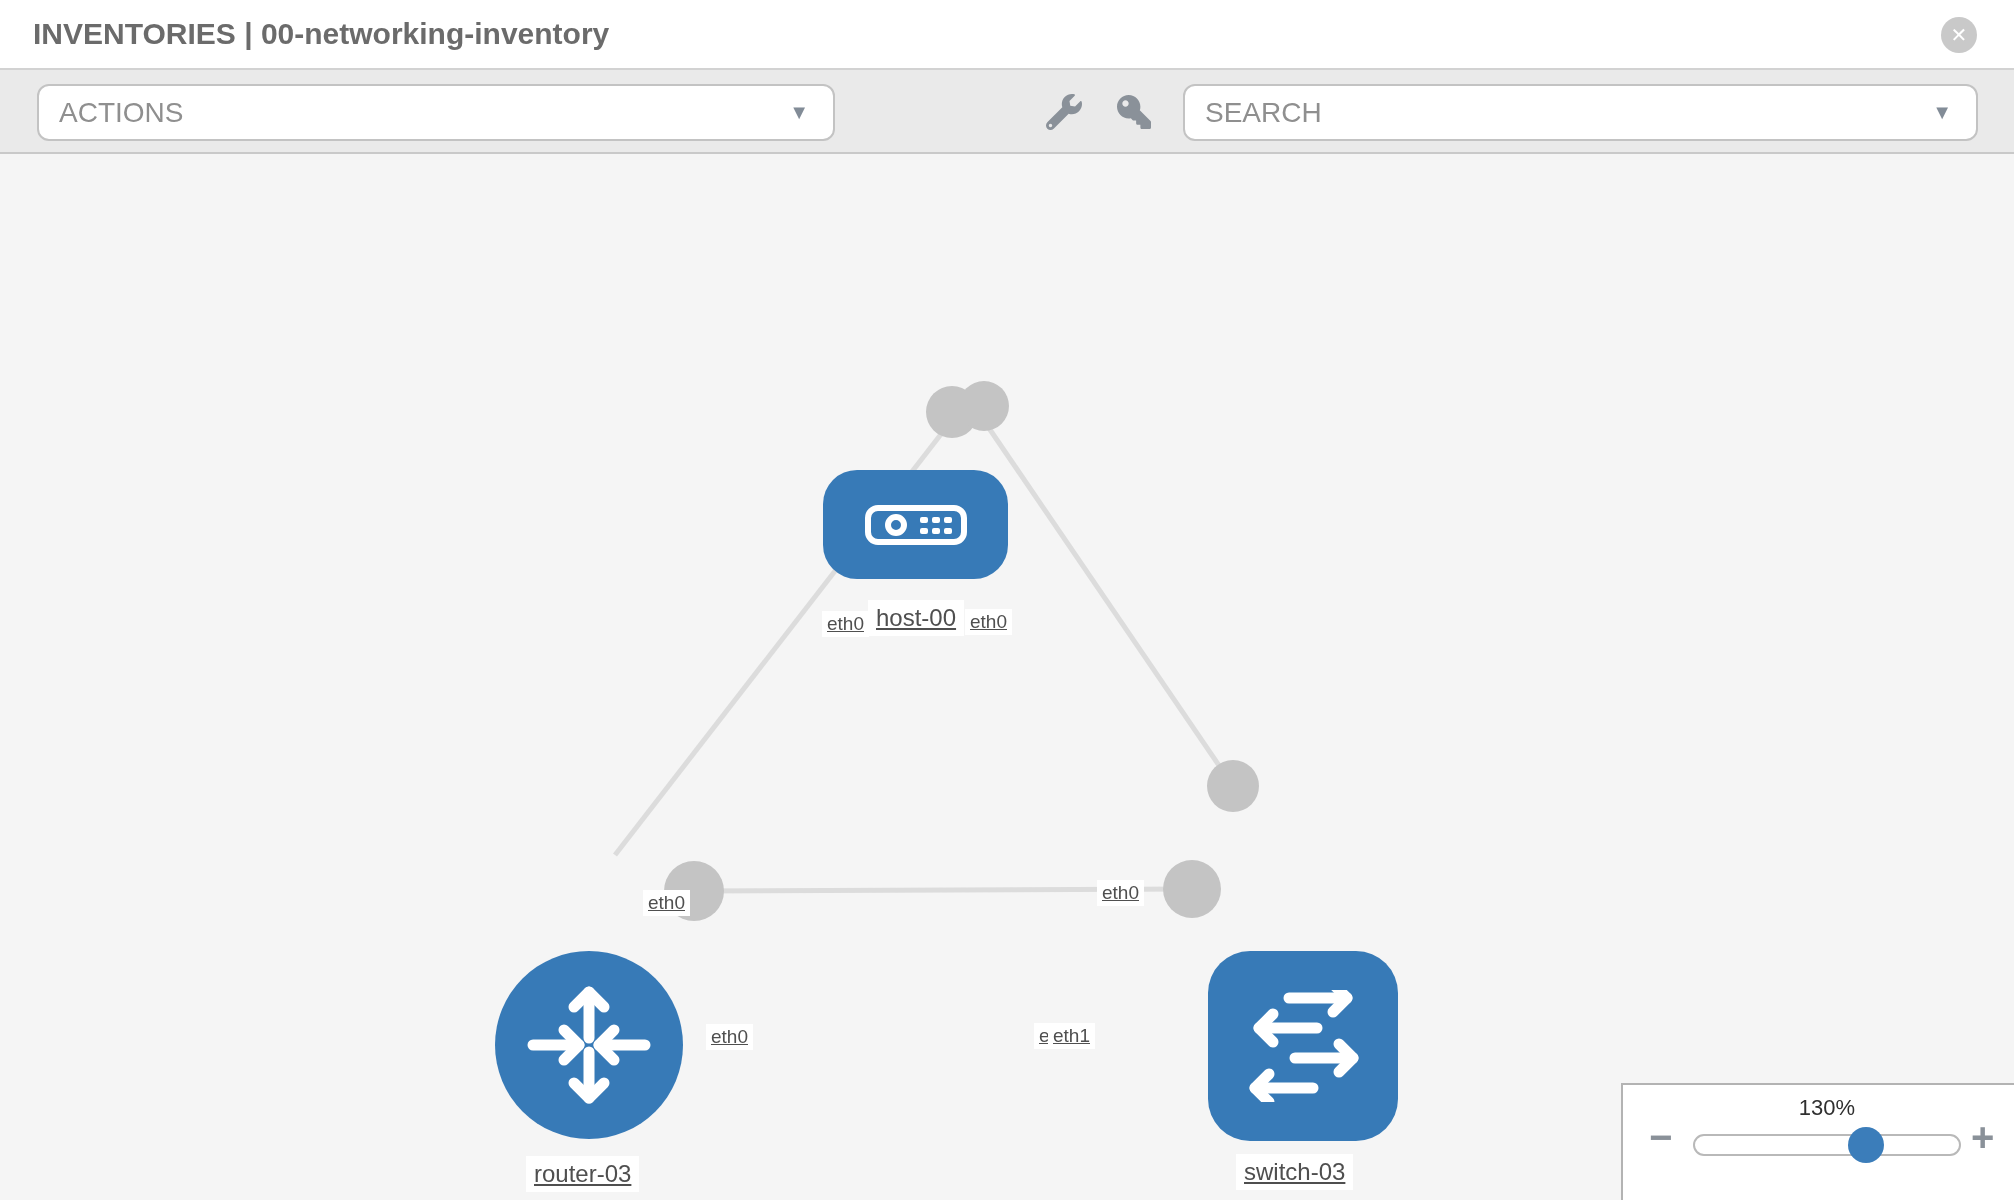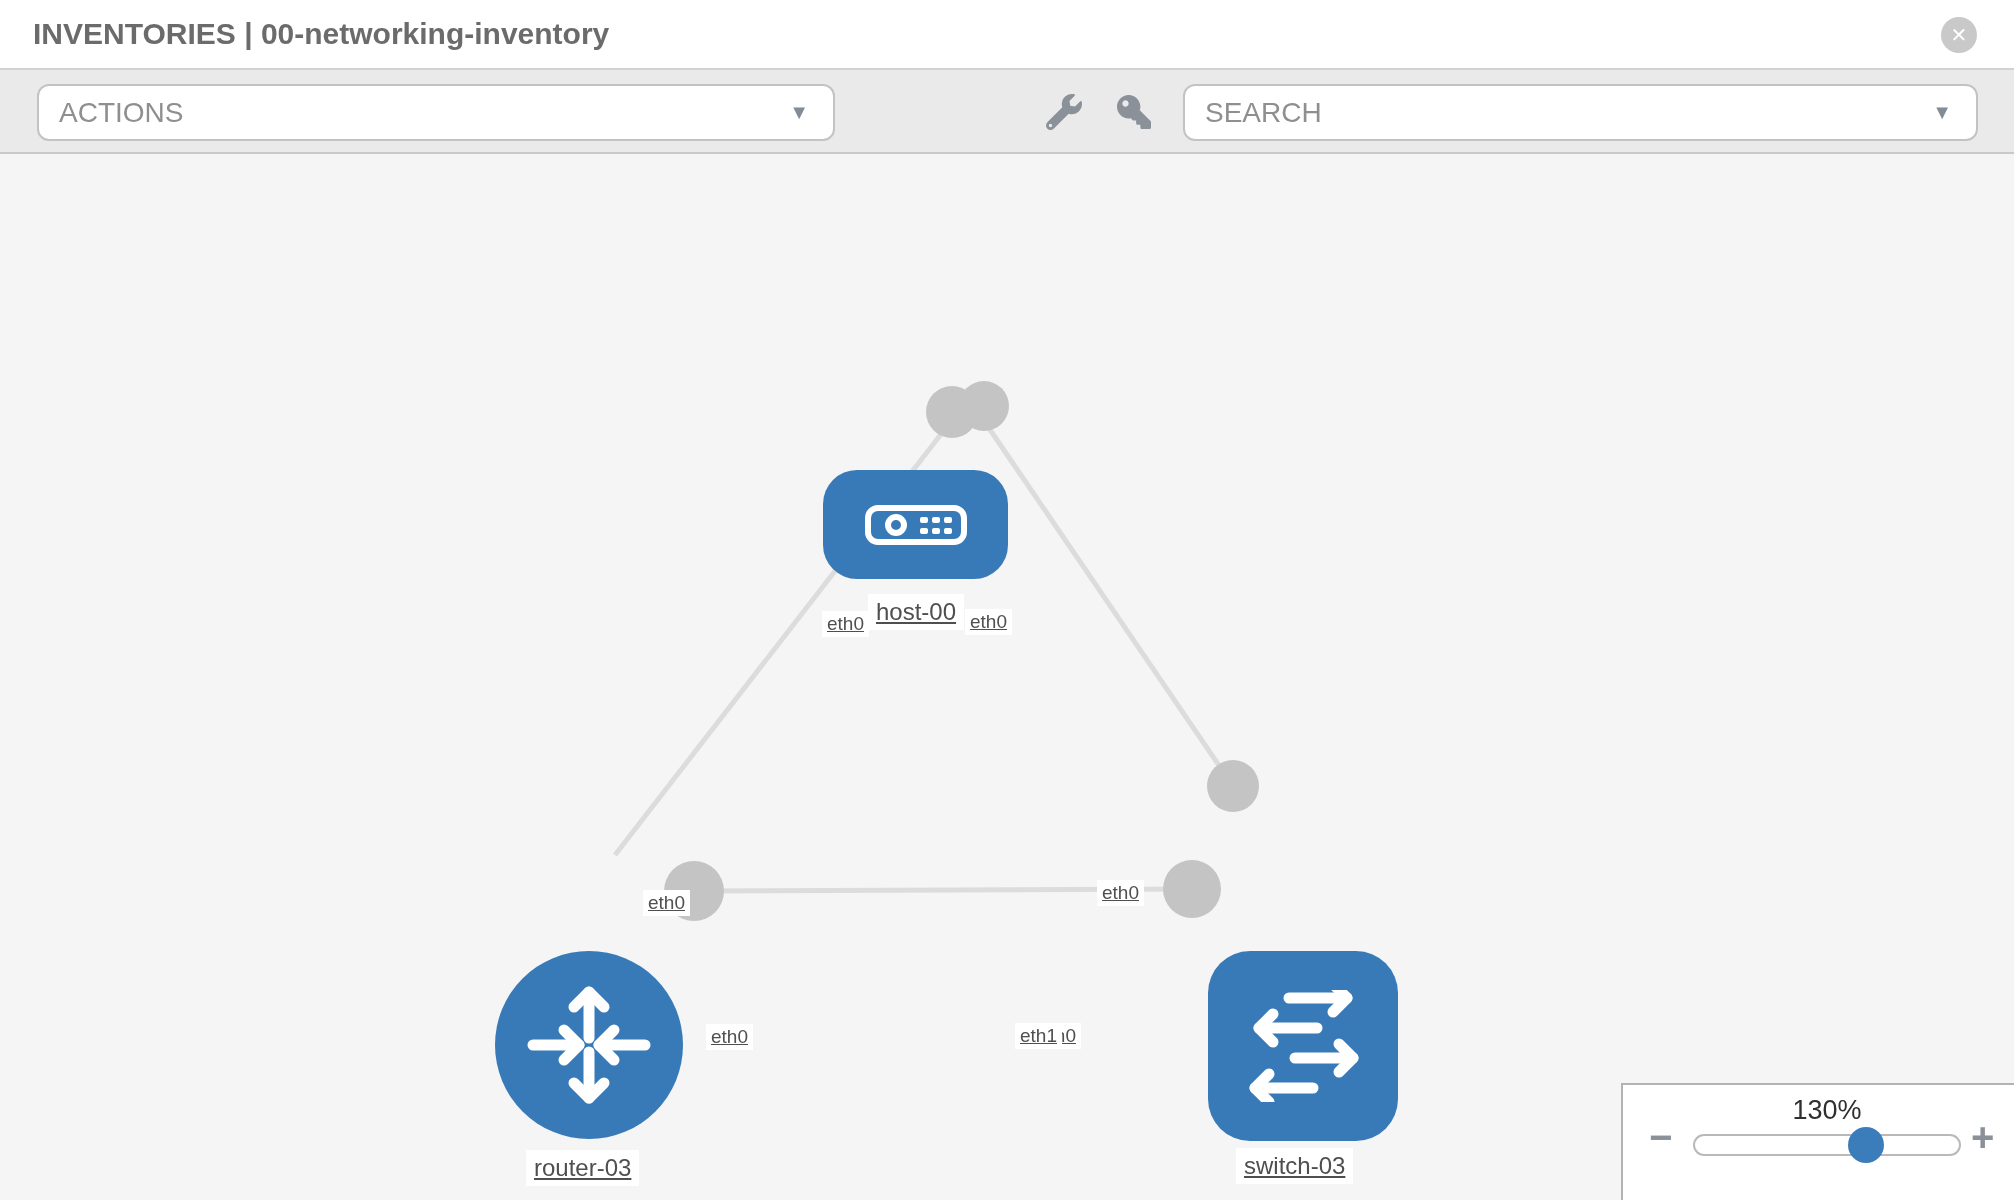--- a/index.html
+++ b/index.html
@@ -38,39 +38,39 @@
   .graph-svg { position:absolute; top:0; left:0; z-index:1; }
 
   .node { position:absolute; background:#377ab7; z-index:2; display:flex;
           align-items:center; justify-content:center; cursor:pointer; }
   .node-host   { left:823px;  top:316px; width:185px; height:109px; border-radius:34px; }
   .node-router { left:495px;  top:797px; width:188px; height:188px; border-radius:50%; }
   .node-switch { left:1208px; top:797px; width:190px; height:190px; border-radius:42px; }
 
   .glabel { position:absolute; background:#ffffff; color:#4f4f4f; z-index:3;
             white-space:nowrap;text-decoration:underline; }
-  .node-label { font-size:24px; padding:4px 8px; }
+  .node-label { font-size:24px; padding:4px 8px;margin-top:6px; }
   .if-label   { font-size:19px; padding:2px 5px; }
   .lb-host    { left:868px;  top:440px; }
   .lb-router  { left:526px;  top:996px; }
   .lb-switch  { left:1236px; top:994px; }
   .if-host-l  { left:822px;  top:457px; }
   .if-host-r  { left:965px;  top:455px; }
   .if-l1-r    { left:643px;  top:736px; }
   .if-l2-s    { left:1097px; top:726px; }
   .if-l3-r    { left:706px;  top:870px; }
   .if-l3-s0   { left:1034px; top:869px; z-index:3; }
-  .if-l3-s1   { left:1015px; top:869px; z-index:4; }
+  .if-l3-s1   { left:1048px; top:869px; z-index:4; }
 
   
   .zoom-panel { position:absolute; left:1621px; top:1083px; width:393px; height:117px;
                 background:#ffffff; border-left:2px solid #b3b3b3;
                 border-top:2px solid #b3b3b3; z-index:10; }
   .zoom-level { position:absolute; left:70px; top:10px; width:268px; text-align:center;
-                font-size:27px; color:#2f2f2f; }
+                font-size:22px; color:#2f2f2f; }
   .zoom-minus, .zoom-plus { position:absolute; top:22px; font-size:40px; font-weight:700;
                 color:#8a9199; cursor:pointer; line-height:60px; }
   .zoom-minus { left:26px; }
   .zoom-plus  { left:348px; }
   .zoom-track { position:absolute; left:70px; top:49px; width:268px; height:22px;
                 background:#ffffff; border:2px solid #b9b9b9; border-radius:12px;
                 cursor:pointer; }
   .zoom-handle { position:absolute; left:225px; top:42px; width:36px; height:36px;
                  border-radius:50%; background:#3b7dba; cursor:grab; }
 </style>

